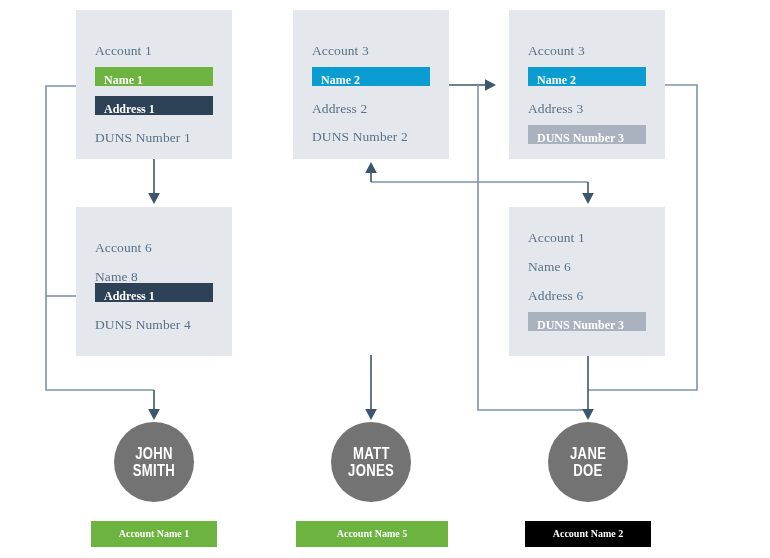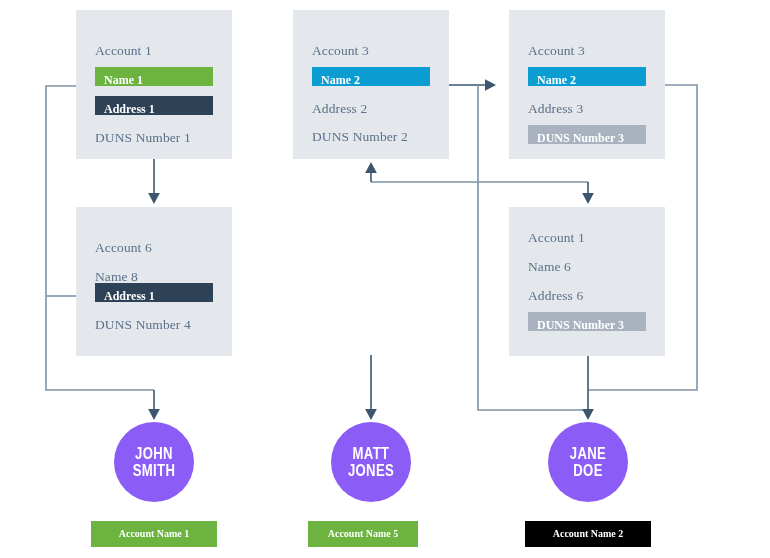--- a/index.html
+++ b/index.html
@@ -59,23 +59,24 @@
   .chip.green  { background: #6cb33f; }
   .chip.navy   { background: #2d4256; }
   .chip.blue   { background: #0b9dd1; }
   .chip.gray   { background: #aab2bf; }
 
   .person {
     position: absolute;
     width: 80px;
     height: 80px;
     border-radius: 50%;
-    background: #8b5cf6;
+    background: #737373;
     display: flex;
     flex-direction: column;
+    align-items: center;
     justify-content: center;
   }
   .person span {
     display: block;
     color: #ffffff;
     font-family: "Liberation Sans Narrow", "Liberation Sans", sans-serif;
     font-weight: bold;
     font-size: 16px;
     line-height: 17px;
     letter-spacing: 0.4px;
@@ -179,17 +180,17 @@
     <span>JONES</span>
   </div>
 
   <div class="person" style="left:548px; top:422px;">
     <span>JANE</span>
     <span>DOE</span>
   </div>
 
   <div class="acct-label green" style="left:91px; top:521px; width:126px;">Account Name 1</div>
 
-  <div class="acct-label green" style="left:308px; top:521px; width:110px;">Account Name 5</div>
+  <div class="acct-label green" style="left:296px; top:521px; width:152px;">Account Name 5</div>
 
   <div class="acct-label blue" style="left:525px; top:521px; width:126px;">Account Name 2</div>
 
 </div>
 
 </body></html>

